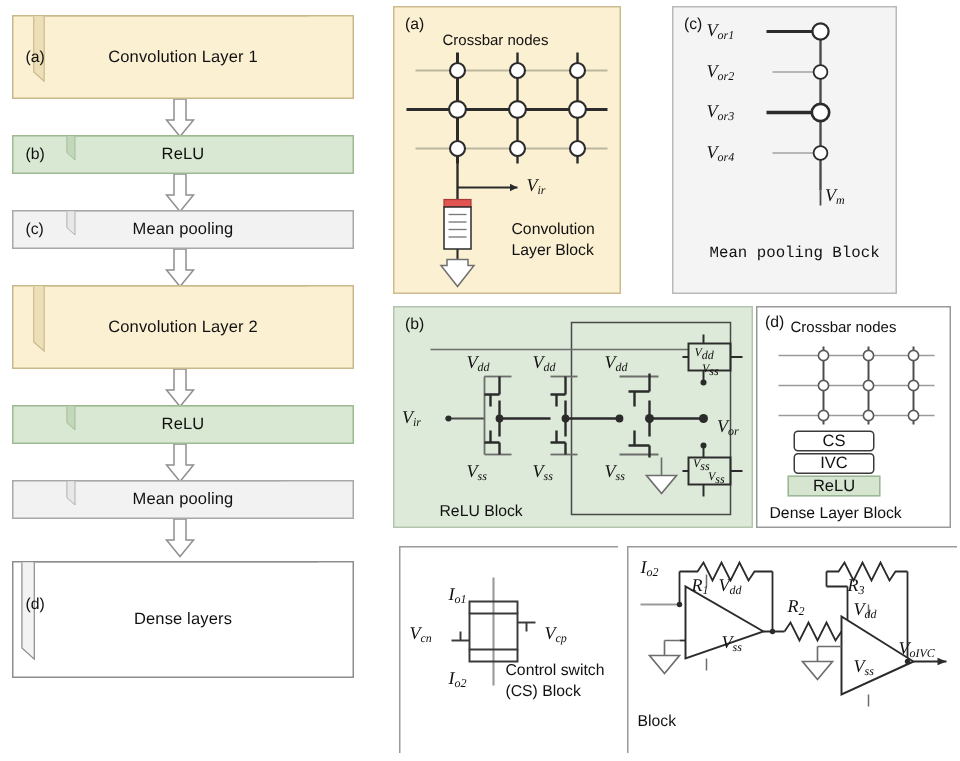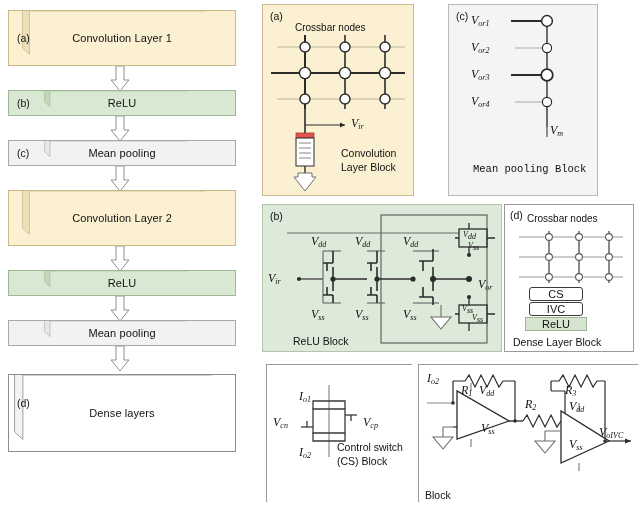--- a/index.html
+++ b/index.html
@@ -592,16 +592,16 @@
       <span>V</span><sub>dd</sub>
     </span>
     <span class="var" style="left:150px; top:72px;">
       <span>V</span><sub>ss</sub>
     </span>
 
     <span class="var" style="left:180px; top:30px;margin-top:30px;">
       <span>V</span><sub>oIVC</sub>
     </span>
 
-    <span class="panel-cap" style="left:6px; top:124px;">Block</span>
+    <span class="panel-cap" style="left:6px; top:110px;">Block</span>
   </div>
 
 </div>
 
 </body></html>

